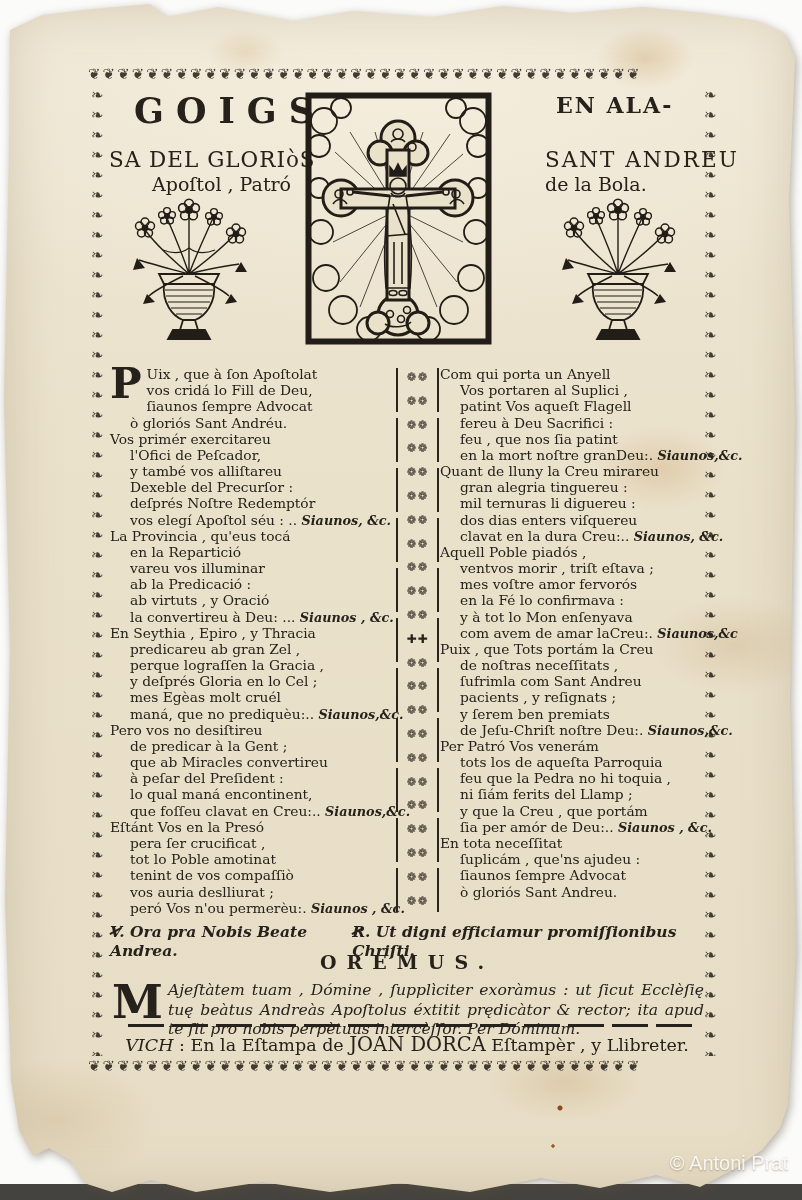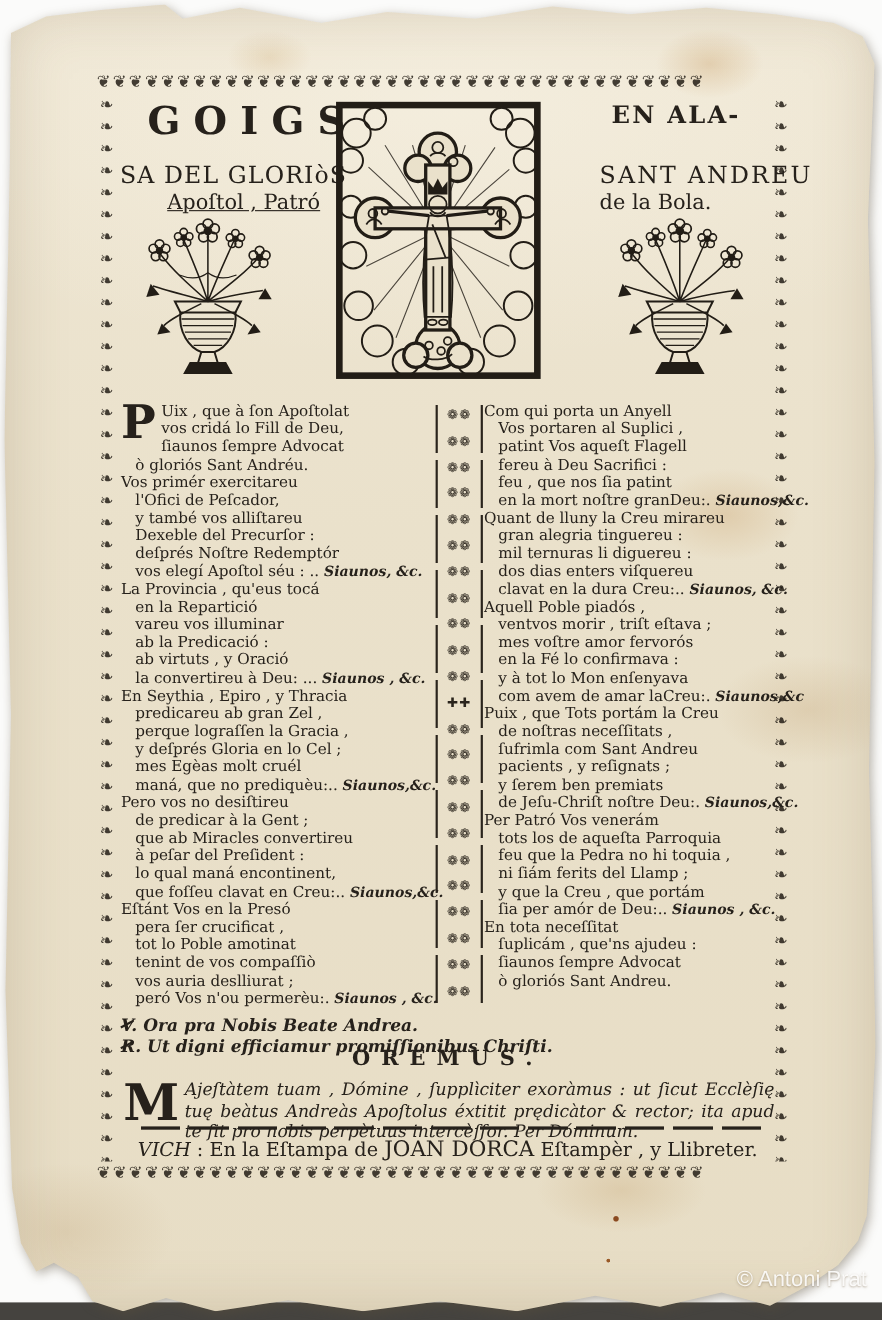--- a/index.html
+++ b/index.html
@@ -38,30 +38,30 @@
   .orn{position:absolute;overflow:hidden;white-space:nowrap;color:#2a241c;opacity:.88;
        font-family:"DejaVu Sans", sans-serif;}
   .orn.h{font-size:15px;letter-spacing:2px;line-height:22px;}
   .orn.v{writing-mode:vertical-rl;text-orientation:mixed;font-size:15px;letter-spacing:2px;width:20px;}
   .t1{position:absolute;font-weight:bold;font-size:35px;letter-spacing:12px;white-space:nowrap;}
   .t1b{position:absolute;font-weight:bold;font-size:22px;letter-spacing:2px;white-space:nowrap;}
   .t2{position:absolute;font-size:21.5px;letter-spacing:1px;white-space:nowrap;}
   .t3{position:absolute;font-size:19px;white-space:nowrap;}
   .col{position:absolute;font-size:13.8px;}
   .vline{height:16.18px;line-height:16.18px;white-space:nowrap;}
-  .vline.ind{margin-left:13px;}
+  .vline.ind{padding-left:20px;}
   .dropcap{float:left;font-size:42px;line-height:33px;height:33px;margin:1px 5px 0 0;font-weight:bold;}
   .ref{font-style:italic;font-weight:bold;font-size:12.8px;}
   .vrule{position:absolute;width:2px;
     background:repeating-linear-gradient(180deg,#2a241c 0 44px,rgba(0,0,0,0) 44px 50px);}
   .divider{position:absolute;left:399px;top:366px;width:37px;text-align:center;
     font-family:"DejaVu Sans", sans-serif;color:#2a241c;}
   .divider .cell{height:23.8px;line-height:23.8px;font-size:12px;letter-spacing:1px;}
   .versrow{position:absolute;left:110px;top:922px;width:594px;display:flex;
-    justify-content:space-between;font-style:italic;font-weight:bold;font-size:15.5px;flex-direction:column;}
+    justify-content:space-between;font-style:italic;font-weight:bold;font-size:15.5px;}
   .slashed{position:relative;display:inline-block;}
   .slashed::after{content:"";position:absolute;left:-1px;top:8px;width:13px;height:1.6px;
     background:#26211b;transform:rotate(-28deg);}
   .oremus{position:absolute;left:110px;top:951px;width:594px;text-align:center;
     font-size:19px;letter-spacing:10px;font-weight:bold;}
   .prayer{position:absolute;left:112px;top:981px;width:592px;font-style:italic;
     font-size:15.6px;line-height:19.5px;text-align:justify;}
   .prayer .dropcap{font-size:46px;line-height:39px;height:39px;font-style:normal;margin-top:2px;}
   .dashrule{position:absolute;left:128px;top:1024px;width:566px;height:3px;
     background:repeating-linear-gradient(90deg,#26211b 0 36px,rgba(0,0,0,0) 36px 44px);}
@@ -85,21 +85,21 @@
 
   <div class="orn h" id="b-top" style="left:88px;top:63px;width:628px;height:23px;">❦❦❦❦❦❦❦❦❦❦❦❦❦❦❦❦❦❦❦❦❦❦❦❦❦❦❦❦❦❦❦❦❦❦❦❦❦❦</div>
   <div class="orn h" id="b-bottom" style="left:88px;top:1055px;width:628px;height:23px;">❦❦❦❦❦❦❦❦❦❦❦❦❦❦❦❦❦❦❦❦❦❦❦❦❦❦❦❦❦❦❦❦❦❦❦❦❦❦</div>
   <div class="orn v" id="b-left" style="left:86px;top:86px;height:970px;">❧❧❧❧❧❧❧❧❧❧❧❧❧❧❧❧❧❧❧❧❧❧❧❧❧❧❧❧❧❧❧❧❧❧❧❧❧❧❧❧❧❧❧❧❧❧❧❧❧❧❧❧❧❧❧❧</div>
   <div class="orn v" id="b-right" style="left:699px;top:86px;height:970px;">❧❧❧❧❧❧❧❧❧❧❧❧❧❧❧❧❧❧❧❧❧❧❧❧❧❧❧❧❧❧❧❧❧❧❧❧❧❧❧❧❧❧❧❧❧❧❧❧❧❧❧❧❧❧❧❧</div>
 
   <div class="t1" style="left:110px;top:90px;margin-left:24px;">GOIGS</div>
   <div class="t1b" style="left:556px;top:92px;">EN ALA-</div>
   <div class="t2" style="left:109px;top:147px;">SA DEL GLORIòS</div>
   <div class="t2" style="left:545px;top:147px;letter-spacing:2px;">SANT ANDREU</div>
-  <div class="t3" style="left:152px;top:173px;text-decoration:underline;">Apoſtol , Patró</div>
+  <div class="t3" style="left:152px;top:173px;">Apoſtol , Patró</div>
   <div class="t3" style="left:545px;top:173px;">de la Bola.</div>
 
   <svg style="left:305px;top:92px;" width="187" height="253" viewBox="0 0 187 253">
     <rect x="3.5" y="3.5" width="180" height="246" class="wc" stroke-width="6"></rect>
     <g class="wc" stroke-width="1" opacity=".8">
       <path d="M93 118 L30 60 M93 118 L45 40 M93 118 L145 42 M93 118 L158 62
                M93 118 L28 150 M93 118 L158 150 M93 118 L35 190 M93 118 L152 190
                M93 118 L55 215 M93 118 L132 215 M93 118 L70 40 M93 118 L118 40
                M93 118 L22 112 M93 118 L165 112"></path>
     </g>

